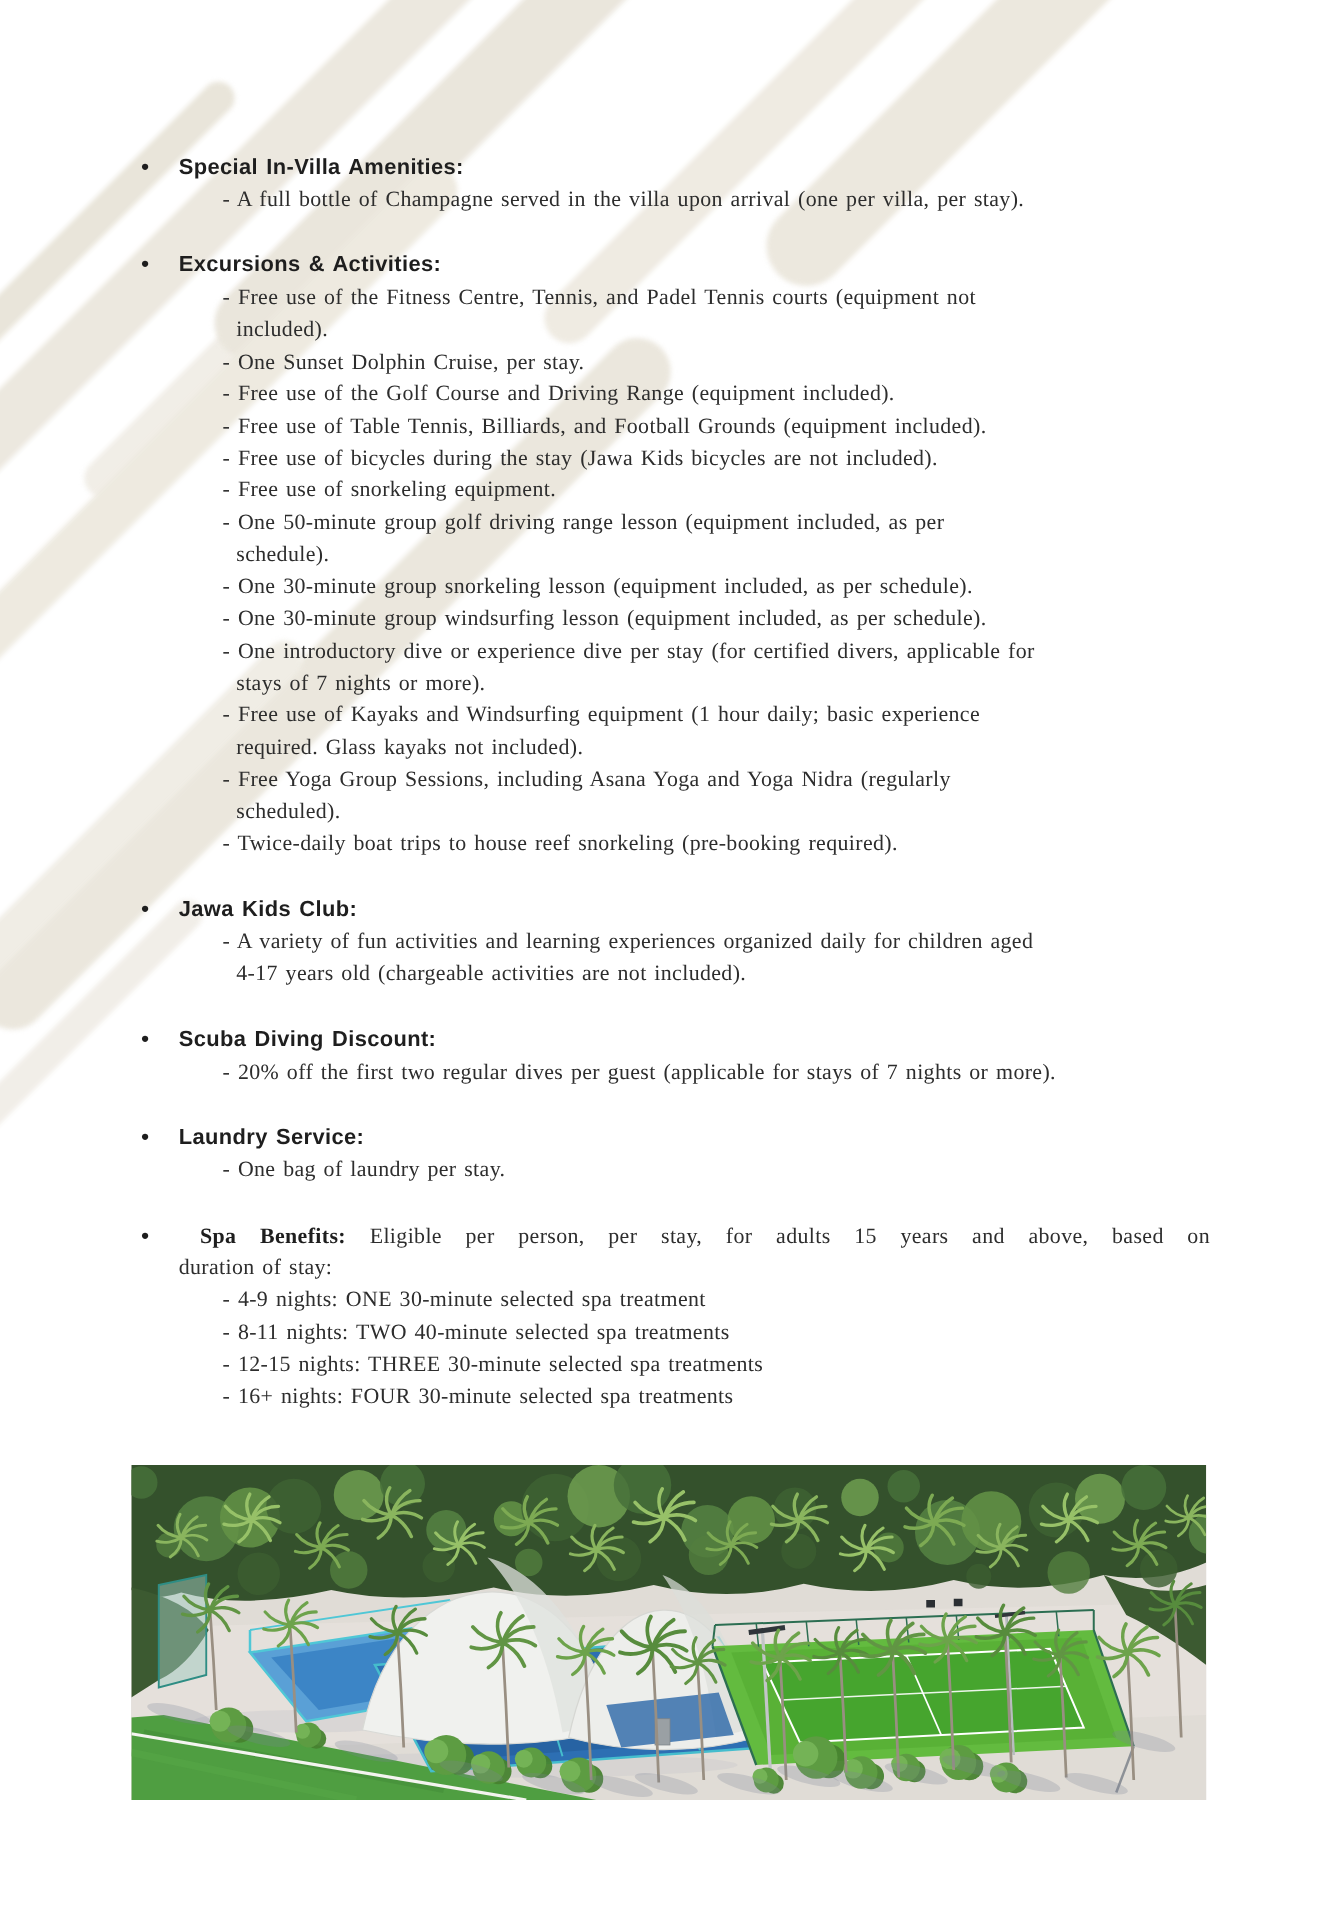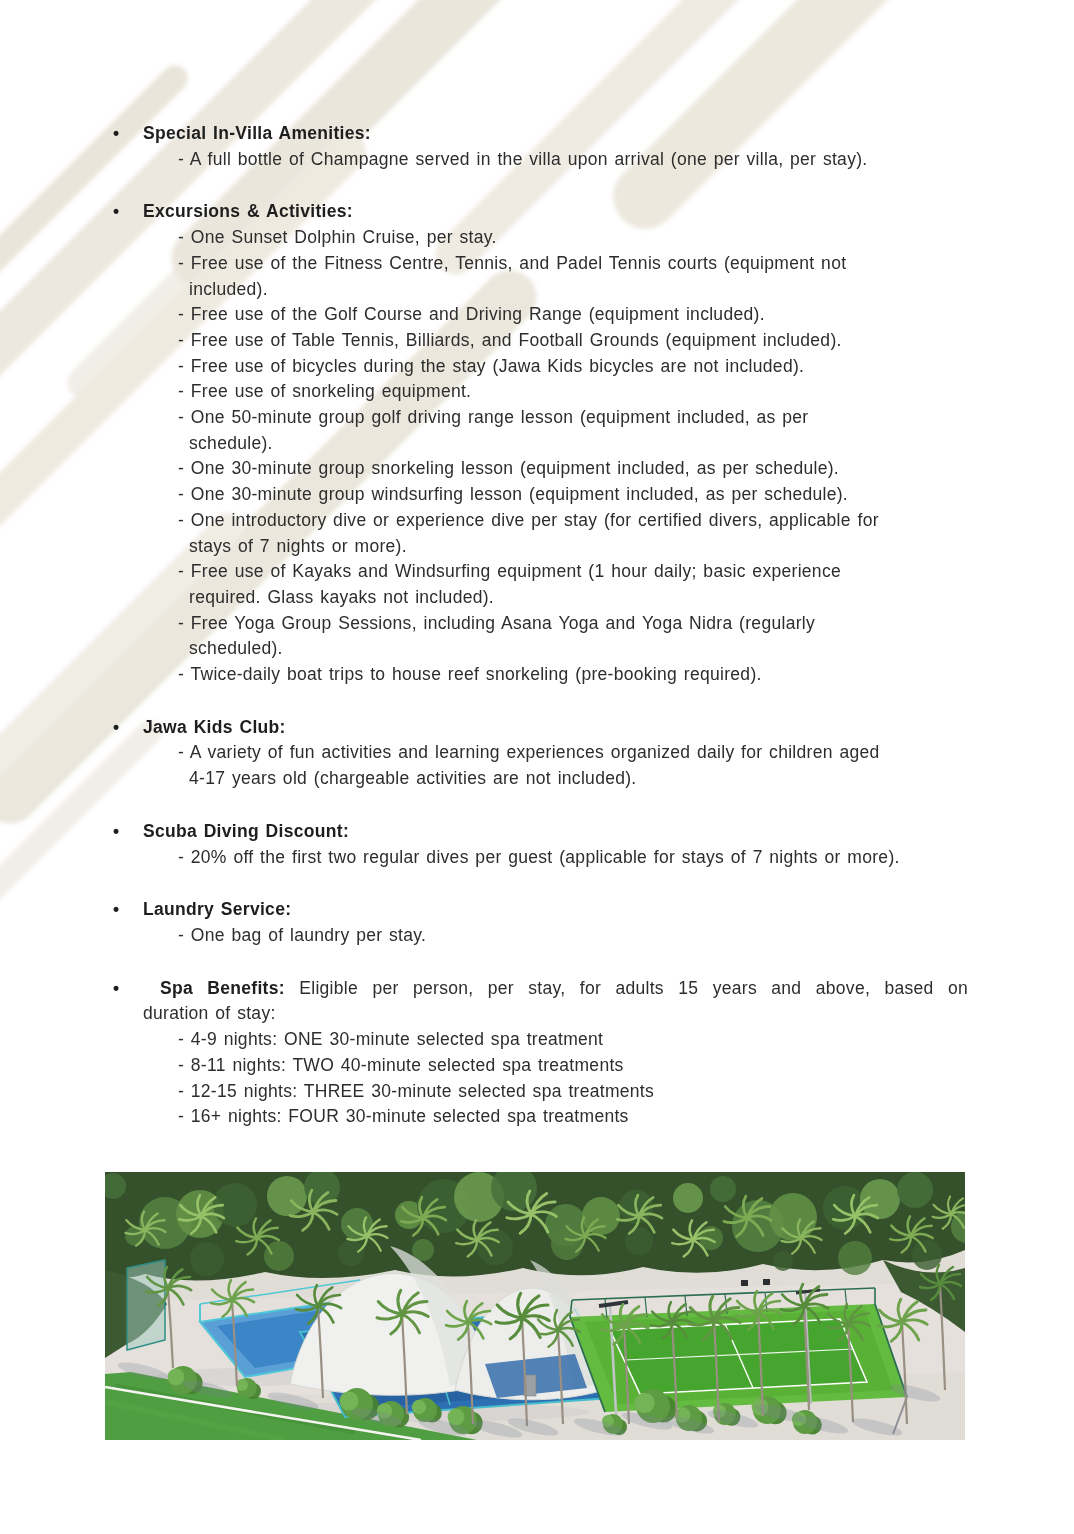--- a/index.html
+++ b/index.html
@@ -40,21 +40,21 @@
   .content{
     position:absolute;left:113px;top:121px;width:855px;z-index:2;
     font-size:17.5px;line-height:25.7px;letter-spacing:.3px;word-spacing:1.5px;
   }
   .section{display:flex;margin-bottom:27px;}
   .bullet{flex:0 0 30px;width:30px;font-weight:bold;color:var(--text-bold);}
   .sec-body{flex:1;min-width:0;}
   .sec-title{font-weight:bold;color:var(--text-bold);}
   .sec-title.inline{display:inline;margin-left:17px;}
   .item{padding-left:35px;}
-  .line{white-space:nowrap;}
+  .line{white-space:nowrap;font-family:Liberation Serif, serif;}
   .line.cont{padding-left:11px;}
   .line.justify{white-space:normal;text-align:justify;text-align-last:justify;}
 
   
   .photo{
     position:absolute;left:105px;top:1172px;width:860px;height:268px;margin:0;
     z-index:2;overflow:hidden;background:#e0dcd6;
   }
   .photo svg{display:block;width:100%;height:100%;}
 </style>
@@ -86,25 +86,25 @@
           <div class="item">
             <div class="line">- A full bottle of Champagne served in the villa upon arrival (one per villa, per stay).</div>
           </div>
         </div>
       </div>
       <div class="section">
         <div class="bullet">•</div>
         <div class="sec-body">
           <div class="sec-title">Excursions &amp; Activities:</div>
           <div class="item">
-            <div class="line">- One Sunset Dolphin Cruise, per stay.</div>
-          </div>
-          <div class="item">
             <div class="line">- Free use of the Fitness Centre, Tennis, and Padel Tennis courts (equipment not</div>
             <div class="line cont">included).</div>
+          </div>
+          <div class="item">
+            <div class="line">- One Sunset Dolphin Cruise, per stay.</div>
           </div>
           <div class="item">
             <div class="line">- Free use of the Golf Course and Driving Range (equipment included).</div>
           </div>
           <div class="item">
             <div class="line">- Free use of Table Tennis, Billiards, and Football Grounds (equipment included).</div>
           </div>
           <div class="item">
             <div class="line">- Free use of bicycles during the stay (Jawa Kids bicycles are not included).</div>
           </div>

